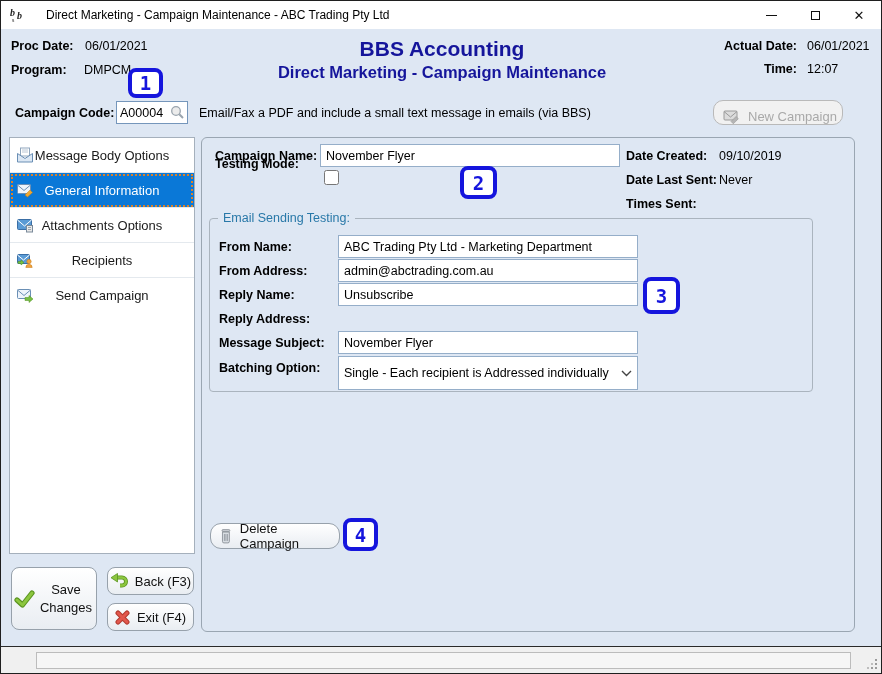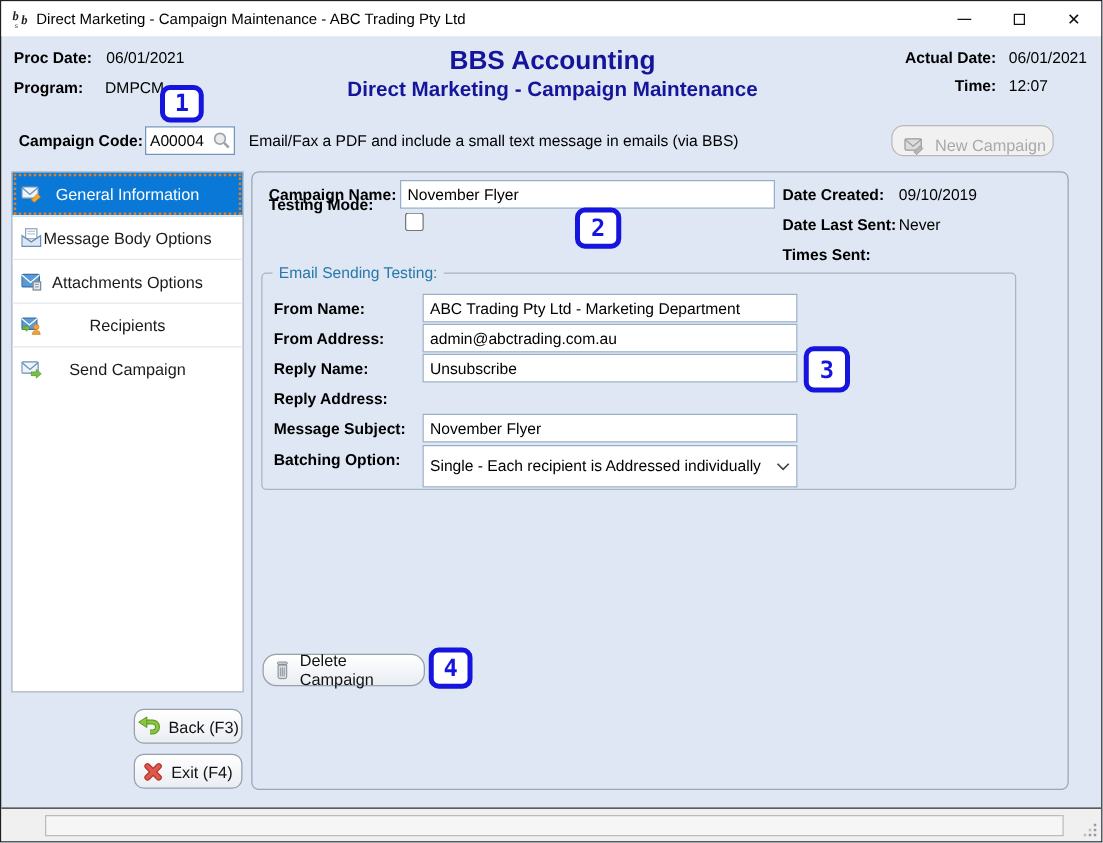--- a/index.html
+++ b/index.html
@@ -6,21 +6,21 @@
   html,body { background:#c8c8c8; }
   .window {
     position: relative; width: 882px; height: 674px;
     font-family: "Liberation Sans", sans-serif;
     background: #dee7f3; border: 1px solid #1f1f1f; overflow: hidden;
     font-size: 12.5px; color:#000;
   }
   
   .titlebar { position:absolute; top:0; left:0; right:0; height:28px; background:#ffffff; display:flex; align-items:center; }
   .app-icon { margin-left:8px; width:18px; height:18px; flex:0 0 auto; }
-  .title-text { margin-left:2px; font-size:12px; color:#000; white-space:nowrap; }
+  .title-text { margin-left:19px; font-size:12px; color:#000; white-space:nowrap; }
   .win-controls { margin-left:auto; display:flex; height:100%; }
   .win-btn { width:44px; height:100%; display:flex; align-items:center; justify-content:center; font-size:12px; color:#111; cursor:default; }
   .glyph-min { width:11px; height:1px; background:#111; }
   .glyph-max { width:9px; height:9px; border:1px solid #111; }
   .glyph-close { font-size:13px; line-height:1; }
   
   .hdr-left-row { position:absolute; left:10px; white-space:nowrap; }
   .hdr-label { font-weight:bold; }
   .hdr-val { margin-left:8px; }
   .center-title { position:absolute; left:241px; width:400px; text-align:center; color:#15159b; font-weight:bold; }
@@ -130,36 +130,36 @@
   <div class="new-campaign-btn">
     <svg width="17" height="16" viewBox="0 0 17 16">
       <rect x="1" y="3" width="13" height="9" rx="1" fill="#dcdcdc" stroke="#9a9a9a"></rect>
       <path d="M1 3.5 L7.5 9 L14 3.5" fill="none" stroke="#9a9a9a"></path>
       <polygon points="8,13.5 13,8.5 15.3,10.8 10.3,15.8" fill="#b5b5b5" stroke="#8e8e8e" stroke-width="0.5"></polygon>
     </svg>
     <span class="btxt">New Campaign</span>
   </div>
 
   <div class="sidebar">
-    <div class="side-item selected">
-      <svg class="icon" width="17" height="16" viewBox="0 0 17 16">
-        <rect x="0.5" y="2.5" width="13" height="9" rx="1" fill="#eef4fb" stroke="#6a8fb5"></rect>
-        <path d="M0.5 3 L7 8.5 L13.5 3" fill="none" stroke="#6a8fb5"></path>
-        <polygon points="8,13 13,8 15.5,10.5 10.5,15" fill="#f0a830" stroke="#b97a18" stroke-width="0.5"></polygon>
-      </svg>
-      <span>General Information</span>
-    </div>
     <div class="side-item">
       <svg class="icon" width="17" height="16" viewBox="0 0 17 16">
         <rect x="3.5" y="1" width="9" height="8" fill="#ffffff" stroke="#8fa6bd"></rect>
         <line x1="5" y1="3" x2="11" y2="3" stroke="#b9c6d4"></line>
         <line x1="5" y1="5" x2="11" y2="5" stroke="#b9c6d4"></line>
         <path d="M0.5 6.5 L8 11.5 L15.5 6.5 L15.5 15 L0.5 15 Z" fill="#dbe7f4" stroke="#6a8fb5"></path>
       </svg>
       <span>Message Body Options</span>
+    </div>
+    <div class="side-item selected">
+      <svg class="icon" width="17" height="16" viewBox="0 0 17 16">
+        <rect x="0.5" y="2.5" width="13" height="9" rx="1" fill="#eef4fb" stroke="#6a8fb5"></rect>
+        <path d="M0.5 3 L7 8.5 L13.5 3" fill="none" stroke="#6a8fb5"></path>
+        <polygon points="8,13 13,8 15.5,10.5 10.5,15" fill="#f0a830" stroke="#b97a18" stroke-width="0.5"></polygon>
+      </svg>
+      <span>General Information</span>
     </div>
     <div class="side-item">
       <svg class="icon" width="17" height="16" viewBox="0 0 17 16">
         <rect x="0.5" y="2.5" width="14" height="10" rx="1" fill="#5b9bd5" stroke="#3a6ea5"></rect>
         <path d="M0.5 3 L7.5 9 L14.5 3" fill="none" stroke="#ffffff"></path>
         <rect x="9.5" y="8.5" width="6" height="6.5" fill="#e8e8e8" stroke="#7a8a9a"></rect>
         <line x1="11" y1="10.5" x2="14" y2="10.5" stroke="#9aa4ae"></line>
         <line x1="11" y1="12.5" x2="14" y2="12.5" stroke="#9aa4ae"></line>
       </svg>
       <span>Attachments Options</span>
@@ -229,20 +229,27 @@
         <rect x="3" y="1.5" width="8" height="2" rx="1" fill="#c9ced3" stroke="#80878e" stroke-width="0.7"></rect>
         <path d="M3.5 4 h7 v9.5 a1.5 1.5 0 0 1 -1.5 1.5 h-4 a1.5 1.5 0 0 1 -1.5 -1.5 Z" fill="#d8dde2" stroke="#80878e" stroke-width="0.8"></path>
         <line x1="5.5" y1="6" x2="5.5" y2="13" stroke="#9aa1a8"></line>
         <line x1="7" y1="6" x2="7" y2="13" stroke="#9aa1a8"></line>
         <line x1="8.5" y1="6" x2="8.5" y2="13" stroke="#9aa1a8"></line>
       </svg>
       <span class="btxt">Delete Campaign</span>
     </div>
   </div>
 
+  <div class="btn save-btn">
+    <svg class="icon" width="22" height="20" viewBox="0 0 22 20">
+      <path d="M3 11 L8.5 16 L18 4" fill="none" stroke="#5a9420" stroke-width="5.2" stroke-linecap="round" stroke-linejoin="round"></path>
+      <path d="M3 11 L8.5 16 L18 4" fill="none" stroke="#8cc63f" stroke-width="3" stroke-linecap="round" stroke-linejoin="round"></path>
+    </svg>
+    <span class="btxt">Save Changes</span>
+  </div>
 
   <div class="btn back-btn">
     <svg width="18" height="16" viewBox="0 0 18 16">
       <path d="M6 4.5 h6 a4 4 0 0 1 0 8 h-2" fill="none" stroke="#5a9420" stroke-width="4"></path>
       <path d="M6 4.5 h6 a4 4 0 0 1 0 8 h-2" fill="none" stroke="#8cc63f" stroke-width="2.4"></path>
       <polygon points="7.5,0.5 7.5,9 1,4.7" fill="#8cc63f" stroke="#5a9420" stroke-width="0.8"></polygon>
     </svg>
     <span class="btxt">Back (F3)</span>
   </div>
 

